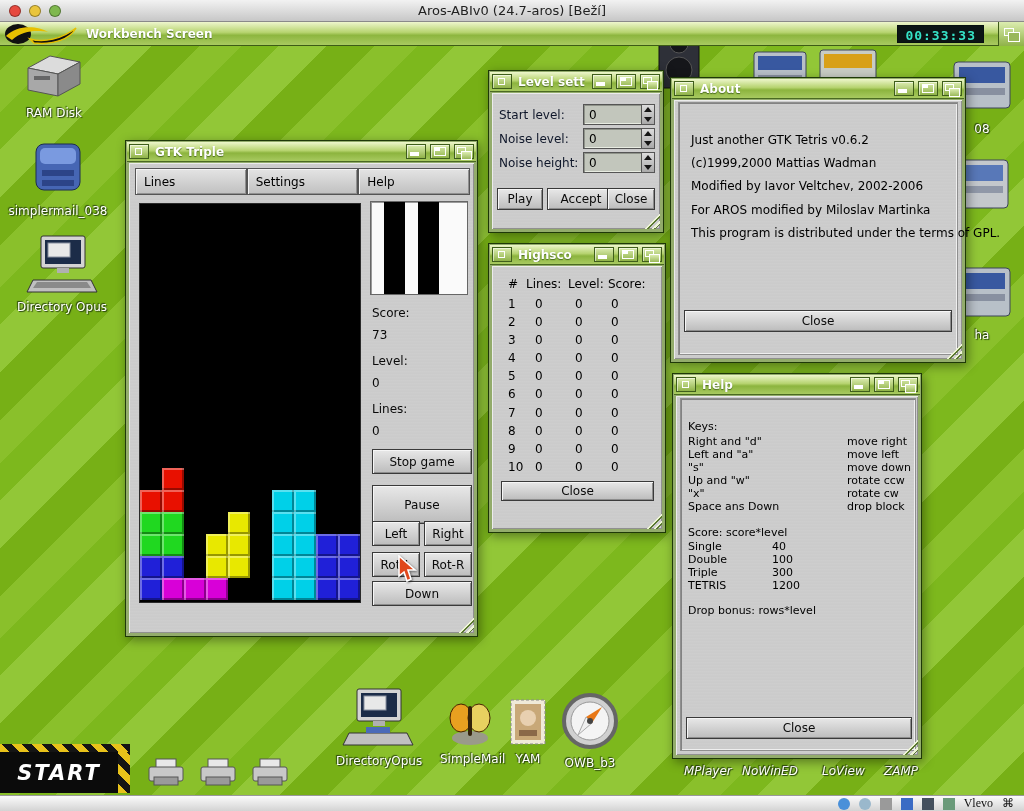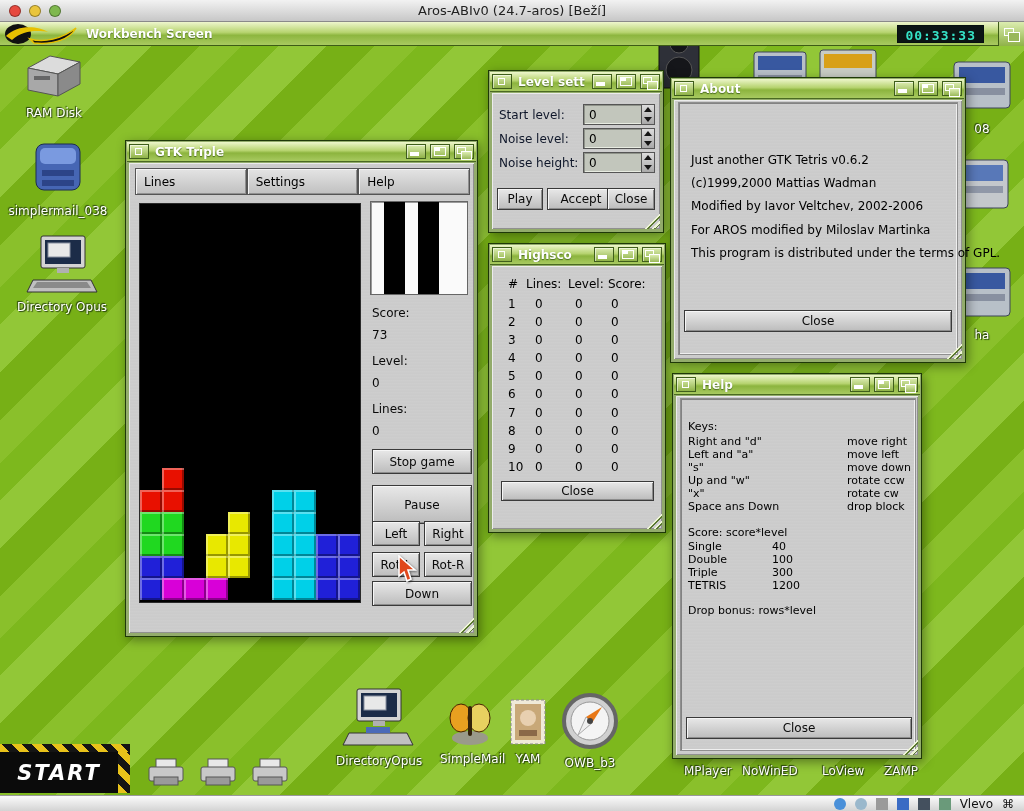--- a/index.html
+++ b/index.html
@@ -11,21 +11,21 @@
 #host-titlebar{position:absolute;left:0;top:0;width:1024px;height:22px;
   background:linear-gradient(#f2f2f2,#c7c7c7);border-bottom:1px solid #8a8a8a;
   display:flex;align-items:center;justify-content:center;z-index:60;}
 #host-title{font-size:13px;color:#222;}
 .tl{position:absolute;top:5px;width:12px;height:12px;border-radius:50%;border:1px solid rgba(0,0,0,.35);}
 #tl-close{left:9px;background:#e6493f;}
 #tl-min{left:29px;background:#e9c53d;}
 #tl-zoom{left:49px;background:#7fb84e;}
 #host-statusbar{position:absolute;left:0;top:795px;width:1024px;height:16px;
   background:linear-gradient(#fbfbfb,#d3d3d3);border-top:1px solid #999;
-  display:flex;align-items:center;justify-content:flex-end;gap:9px;padding-right:10px;z-index:60;}
+  display:flex;align-items:center;justify-content:flex-end;gap:9px;padding-right:10px;z-index:60;font-family:Liberation Serif, serif;}
 .sb-ic{width:12px;height:12px;flex:0 0 auto;}
 .round{border-radius:50%;}
 #sb-label,#sb-cmd{font-size:12px;color:#111;}
 
 
 #screen{position:absolute;left:0;top:22px;width:1024px;height:773px;overflow:hidden;
   background:repeating-linear-gradient(135deg,#77b016 0 34px,#8ac02b 34px 64px,#7db81d 64px 90px,#92c737 90px 124px);}
 #wb-bar{position:absolute;left:0;top:0;width:100%;height:24px;z-index:20;
   background:linear-gradient(#eef6cd,#b7d470 45%,#8db63f 58%,#a9ca60);border-bottom:1px solid #3d5c16;
   display:flex;align-items:center;}
@@ -109,21 +109,21 @@
 .hk-act{position:absolute;left:159px;top:0;}
 .hs2-row{position:relative;height:13px;}
 .hs2-name{position:absolute;left:0;top:0;font-size:11px;color:#000;}
 .hs2-val{position:absolute;left:84px;top:0;font-size:11px;color:#000;}
 
 
 #start-btn{position:absolute;left:0;top:730px;width:118px;height:41px;background:#0b0b0b;color:#fff;
   display:flex;align-items:center;justify-content:center;font-weight:bold;font-size:21px;font-style:italic;
   letter-spacing:2px;z-index:2;}
 .hazard{position:absolute;background:repeating-linear-gradient(45deg,#e8c21a 0 7px,#141414 7px 14px);z-index:2;}
-.dock-lbl{position:absolute;z-index:1;color:#fff;font-size:12px;text-shadow:1px 1px 1px #27420c,-1px -1px 1px #27420c;white-space:nowrap;}
+.dock-lbl{position:absolute;z-index:1;color:#fff;font-size:12px;text-shadow:1px 1px 1px #27420c,-1px -1px 1px #27420c;white-space:nowrap;font-style:italic;}
 
 
 #cursor{position:absolute;left:397px;top:533px;z-index:40;filter:drop-shadow(1px 1px 1px rgba(0,0,0,.5));}
 </style>
 </head>
 <body>
 
 <div id="stage">
 
   <div id="host-titlebar">
@@ -619,21 +619,21 @@
         <span class="tg g-zoom">
             <i></i>
           </span>
         <span class="tg g-depth">
             <i></i>
           </span>
       </div>
       <div class="win-body"></div>
 
       <div class="panel" style="left:7px;top:24px;width:280px;height:253px;">
-        <div style="position:absolute;left:12px;top:26px;margin-top:20px;">
+        <div style="position:absolute;left:12px;top:26px;">
             <div class="about-line">Just another GTK Tetris v0.6.2</div>
             <div class="about-line">(c)1999,2000 Mattias Wadman</div>
             <div class="about-line">Modified by Iavor Veltchev, 2002-2006</div>
             <div class="about-line">For AROS modified by Miloslav Martinka</div>
             <div class="about-line">This program is distributed under the terms of GPL.</div>
           </div>
         <div class="b3" style="left:5px;top:207px;width:268px;height:22px;">Close</div>
       </div>
       <span class="rsz"></span>
     </div>

